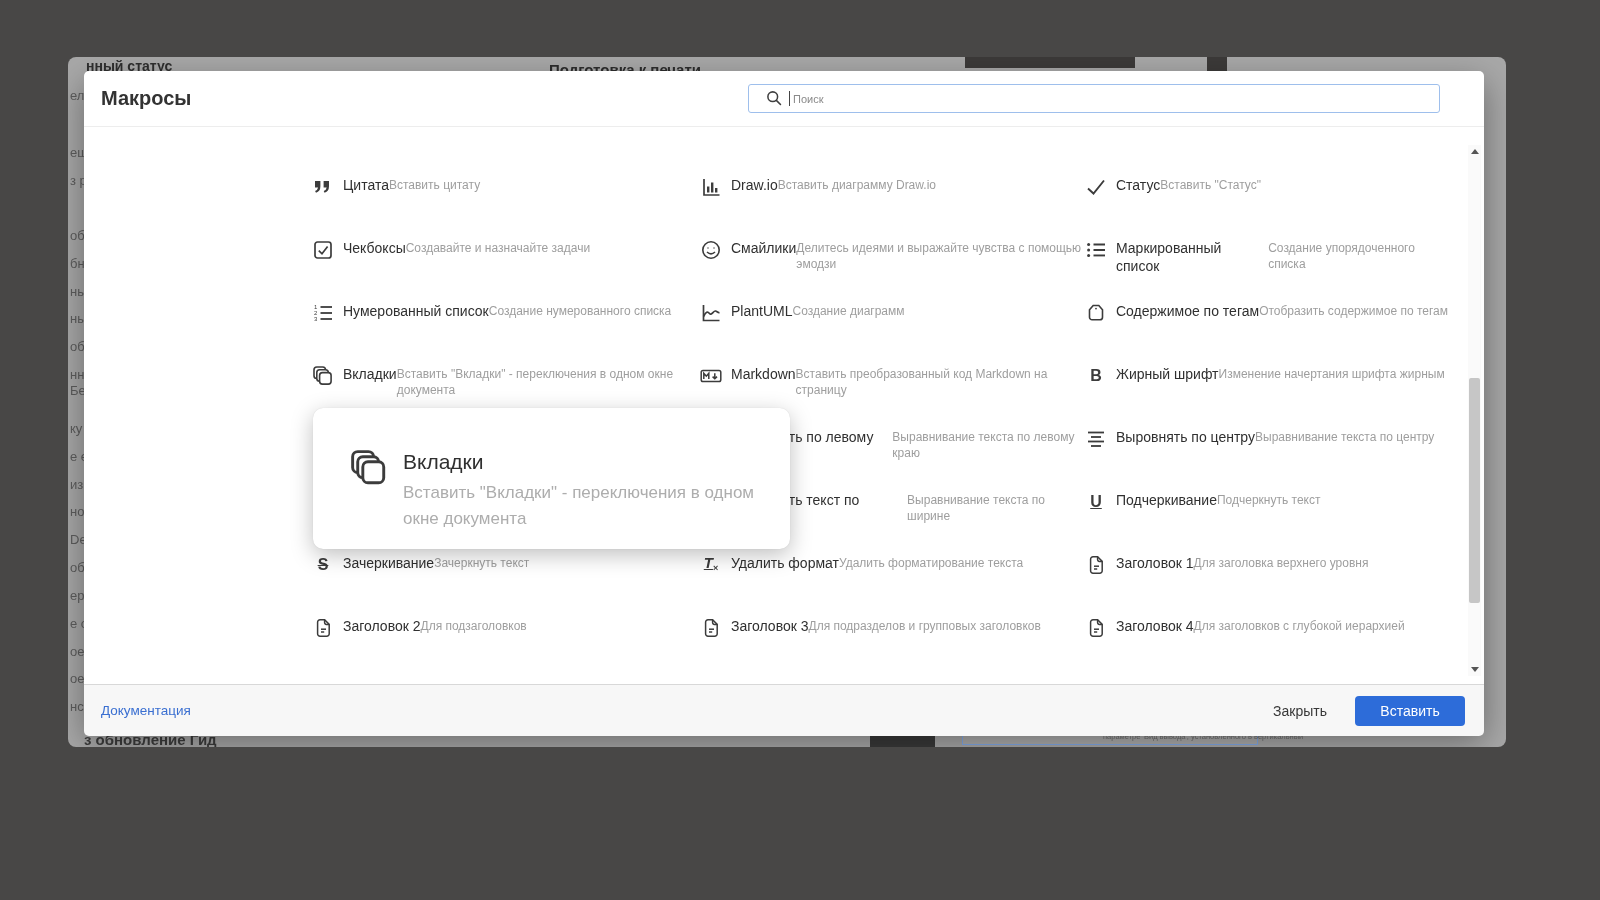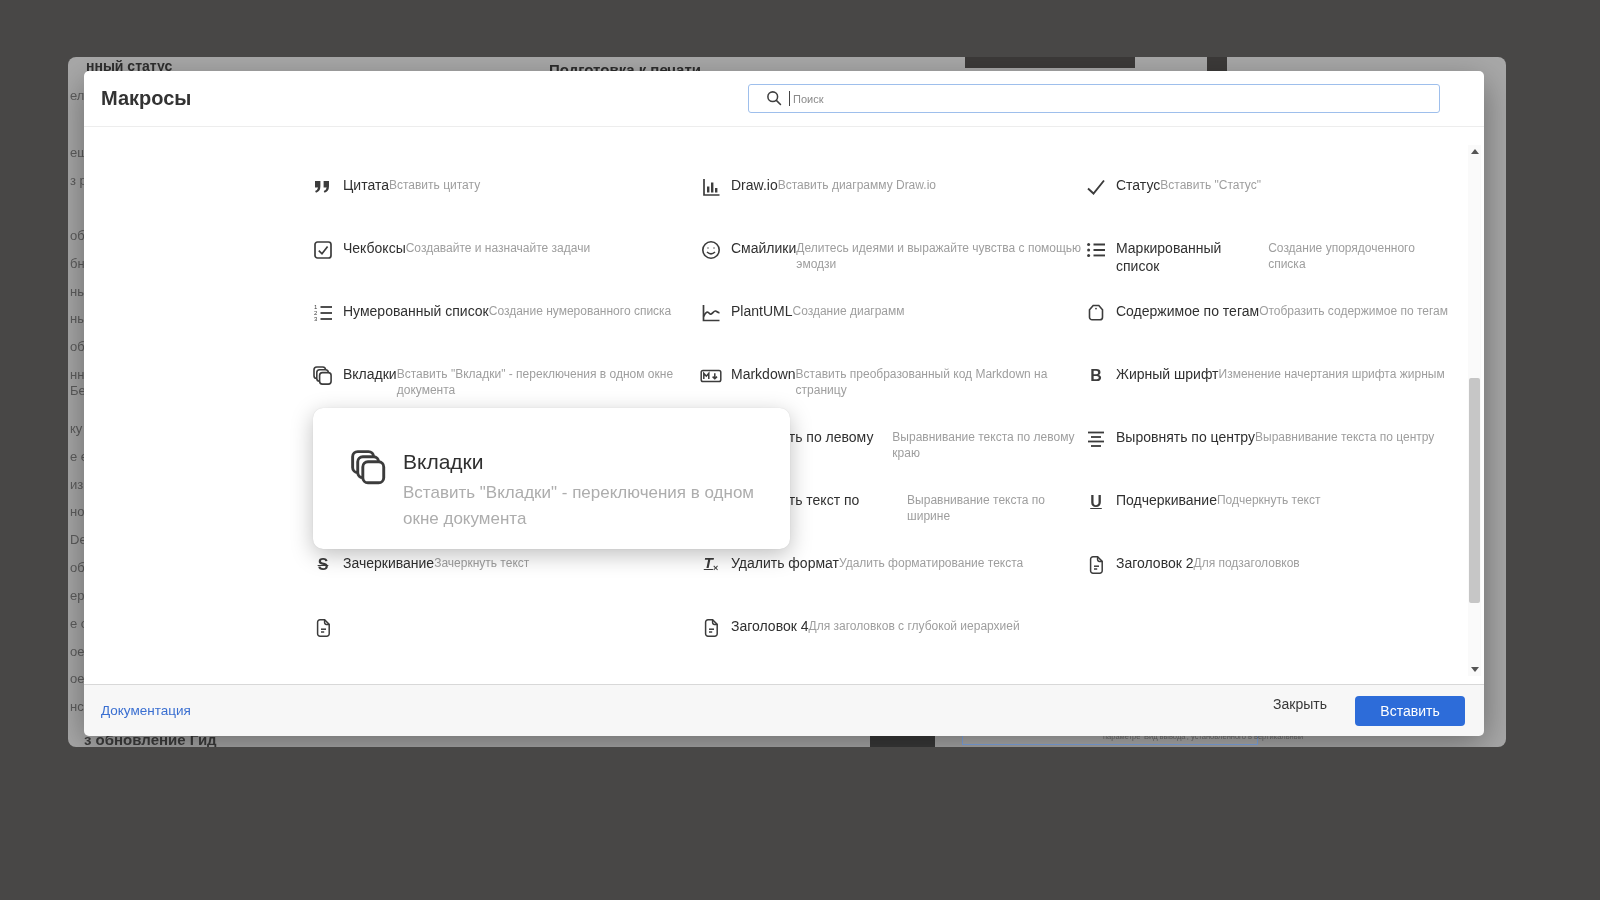--- a/index.html
+++ b/index.html
@@ -68,21 +68,21 @@
   .sb-arrow.up { top:4px; border-bottom:5px solid #555; }
   .sb-arrow.down { bottom:4px; border-top:5px solid #555; }
   .sb-thumb { position:absolute; left:1px; top:233px; width:11px; height:225px;
     background:#c6c6c6; border-radius:2px; }
 
   
   .modal-footer { position:relative; height:52px; background:#f7f7f7;
     border-top:1px solid #d8d8d8; border-radius:0 0 5px 5px;
     display:flex; align-items:center; justify-content:space-between; padding:0 19px 0 17px; }
   .doc-link { font-size:13.5px; color:#3a6fd1; text-decoration:none; cursor:pointer; }
-  .footer-btns { display:flex; align-items:flex-start; gap:28px; }
+  .footer-btns { display:flex; align-items:center; gap:28px; }
   .btn-close { font-size:14px; color:#383838; background:none; border:none; cursor:pointer;
     font-family:inherit; }
   .btn-insert { width:110px; height:30px; background:#2d6cd9; color:#fff; border:none;
     border-radius:4px; font-size:14px; cursor:pointer; font-family:inherit; }
 </style>
 </head>
 <body>
 
 <div class="app-window">
 
@@ -386,33 +386,51 @@
           <div class="mi">
     <span class="mi-icon">
               <svg viewBox="0 0 22 22" fill="none" stroke="#3c3c3c" stroke-width="1.5">
                 <path d="M8 2.8H12.6L17.2 7.4V16.8A2.4 2.4 0 0 1 14.8 19.2H8A2.4 2.4 0 0 1 5.6 16.8V5.2A2.4 2.4 0 0 1 8 2.8Z"></path>
                 <path d="M12.6 2.8V5.6A1.8 1.8 0 0 0 14.4 7.4H17.2"></path>
                 <path d="M9 12.2H14"></path>
                 <path d="M9 15H12.2"></path>
               </svg>
             </span>
     <span class="mi-text">
-      <span class="mi-title">Заголовок 2</span>
-      <span class="mi-desc">Для подзаголовков</span>
+      <span class="mi-title">Заголовок 1</span>
+      <span class="mi-desc">Для заголовка верхнего уровня</span>
     </span>
   </div>
           <div class="mi">
     <span class="mi-icon">
               <svg viewBox="0 0 22 22" fill="none" stroke="#3c3c3c" stroke-width="1.5">
                 <path d="M8 2.8H12.6L17.2 7.4V16.8A2.4 2.4 0 0 1 14.8 19.2H8A2.4 2.4 0 0 1 5.6 16.8V5.2A2.4 2.4 0 0 1 8 2.8Z"></path>
                 <path d="M12.6 2.8V5.6A1.8 1.8 0 0 0 14.4 7.4H17.2"></path>
                 <path d="M9 12.2H14"></path>
                 <path d="M9 15H12.2"></path>
               </svg>
             </span>
+    <span class="mi-text">
+      <span class="mi-title">Заголовок 2</span>
+      <span class="mi-desc">Для подзаголовков</span>
+    </span>
+  </div>
+          <div class="mi">
+    <span class="mi-icon">
+              <svg viewBox="0 0 22 22" fill="none" stroke="#3c3c3c" stroke-width="1.5">
+                <path d="M8 2.8H12.6L17.2 7.4V16.8A2.4 2.4 0 0 1 14.8 19.2H8A2.4 2.4 0 0 1 5.6 16.8V5.2A2.4 2.4 0 0 1 8 2.8Z"></path>
+                <path d="M12.6 2.8V5.6A1.8 1.8 0 0 0 14.4 7.4H17.2"></path>
+                <path d="M9 12.2H14"></path>
+                <path d="M9 15H12.2"></path>
+              </svg>
+            </span>
+    <span class="mi-text">
+      <span class="mi-title">Заголовок 3</span>
+      <span class="mi-desc">Для подразделов и групповых заголовков</span>
+    </span>
   </div>
           <div class="mi">
     <span class="mi-icon">
               <svg viewBox="0 0 22 22" fill="none" stroke="#3c3c3c" stroke-width="1.5">
                 <path d="M8 2.8H12.6L17.2 7.4V16.8A2.4 2.4 0 0 1 14.8 19.2H8A2.4 2.4 0 0 1 5.6 16.8V5.2A2.4 2.4 0 0 1 8 2.8Z"></path>
                 <path d="M12.6 2.8V5.6A1.8 1.8 0 0 0 14.4 7.4H17.2"></path>
                 <path d="M9 12.2H14"></path>
                 <path d="M9 15H12.2"></path>
               </svg>
             </span>

